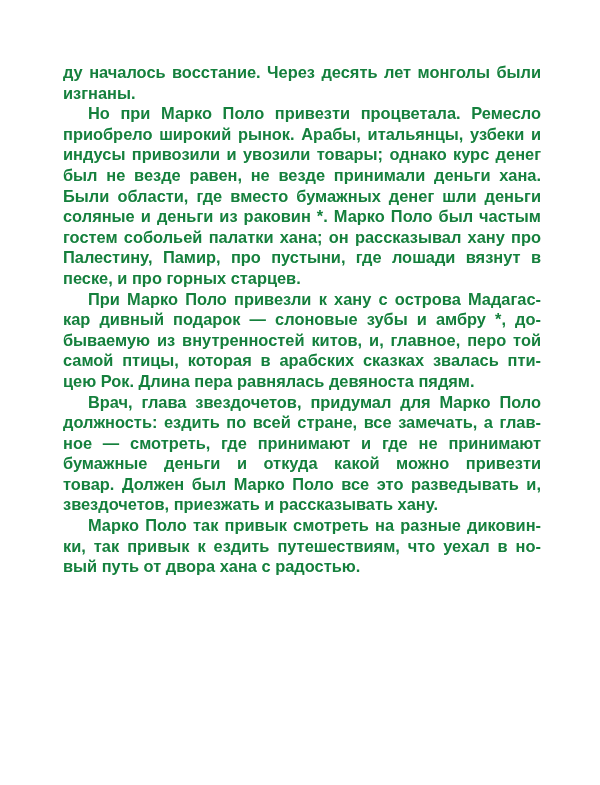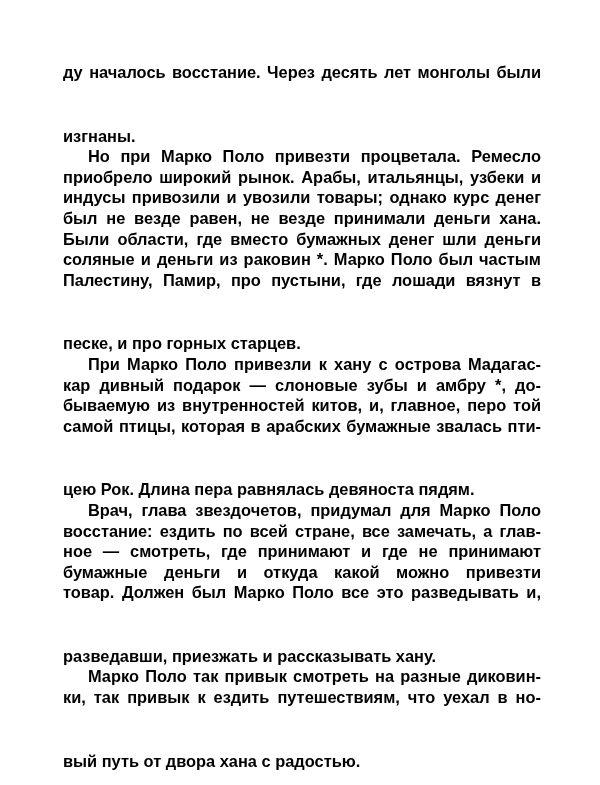--- a/index.html
+++ b/index.html
@@ -14,33 +14,32 @@
     overflow: hidden;
   }
   .page {
     position: absolute;
     left: 63px;
     top: 62px;
     width: 478px;
     font-family: "Liberation Sans", sans-serif;
     font-size: 16.4px;
     font-weight: bold;
-    color: #000000;
+    color: #15803d;
     line-height: 20.6px;
   }
   .line {
     display: block;
     white-space: nowrap;
     text-align: justify;
     text-align-last: justify;
     height: 20.6px;
   }
   .line.last {
     text-align-last: left;
-    margin-top: 43px;
   }
   .line.indent {
     padding-left: 25px;
   }
 </style>
 </head>
 <body>
 
 <div class="page">
 
@@ -49,40 +48,41 @@
     <span class="line last">изгнаны.</span>
   </div>
 
   <div>
     <span class="line indent">Но при Марко Поло привезти процветала. Ремесло</span>
     <span class="line">приобрело широкий рынок. Арабы, итальянцы, узбеки и</span>
     <span class="line">индусы привозили и увозили товары; однако курс денег</span>
     <span class="line">был не везде равен, не везде принимали деньги хана.</span>
     <span class="line">Были области, где вместо бумажных денег шли деньги</span>
     <span class="line">соляные и деньги из раковин *. Марко Поло был частым</span>
+    <span class="line">гостем собольей палатки хана; он рассказывал хану про</span>
     <span class="line">Палестину, Памир, про пустыни, где лошади вязнут в</span>
     <span class="line last">песке, и про горных старцев.</span>
   </div>
 
   <div>
     <span class="line indent">При Марко Поло привезли к хану с острова Мадагас-</span>
     <span class="line">кар дивный подарок — слоновые зубы и амбру *, до-</span>
     <span class="line">бываемую из внутренностей китов, и, главное, перо той</span>
-    <span class="line">самой птицы, которая в арабских бумажные звалась пти-</span>
+    <span class="line">самой птицы, которая в арабских сказках звалась пти-</span>
     <span class="line last">цею Рок. Длина пера равнялась девяноста пядям.</span>
   </div>
 
 
   <div>
     <span class="line indent">Врач, глава звездочетов, придумал для Марко Поло</span>
-    <span class="line">восстание: ездить по всей стране, все замечать, а глав-</span>
+    <span class="line">должность: ездить по всей стране, все замечать, а глав-</span>
     <span class="line">ное — смотреть, где принимают и где не принимают</span>
     <span class="line">бумажные деньги и откуда какой можно привезти</span>
     <span class="line">товар. Должен был Марко Поло все это разведывать и,</span>
-    <span class="line last">разведавши, приезжать и рассказывать хану.</span>
+    <span class="line last">звездочетов, приезжать и рассказывать хану.</span>
   </div>
 
   <div>
     <span class="line indent">Марко Поло так привык смотреть на разные диковин-</span>
     <span class="line">ки, так привык к ездить путешествиям, что уехал в но-</span>
     <span class="line last">вый путь от двора хана с радостью.</span>
   </div>
 
 </div>
 

